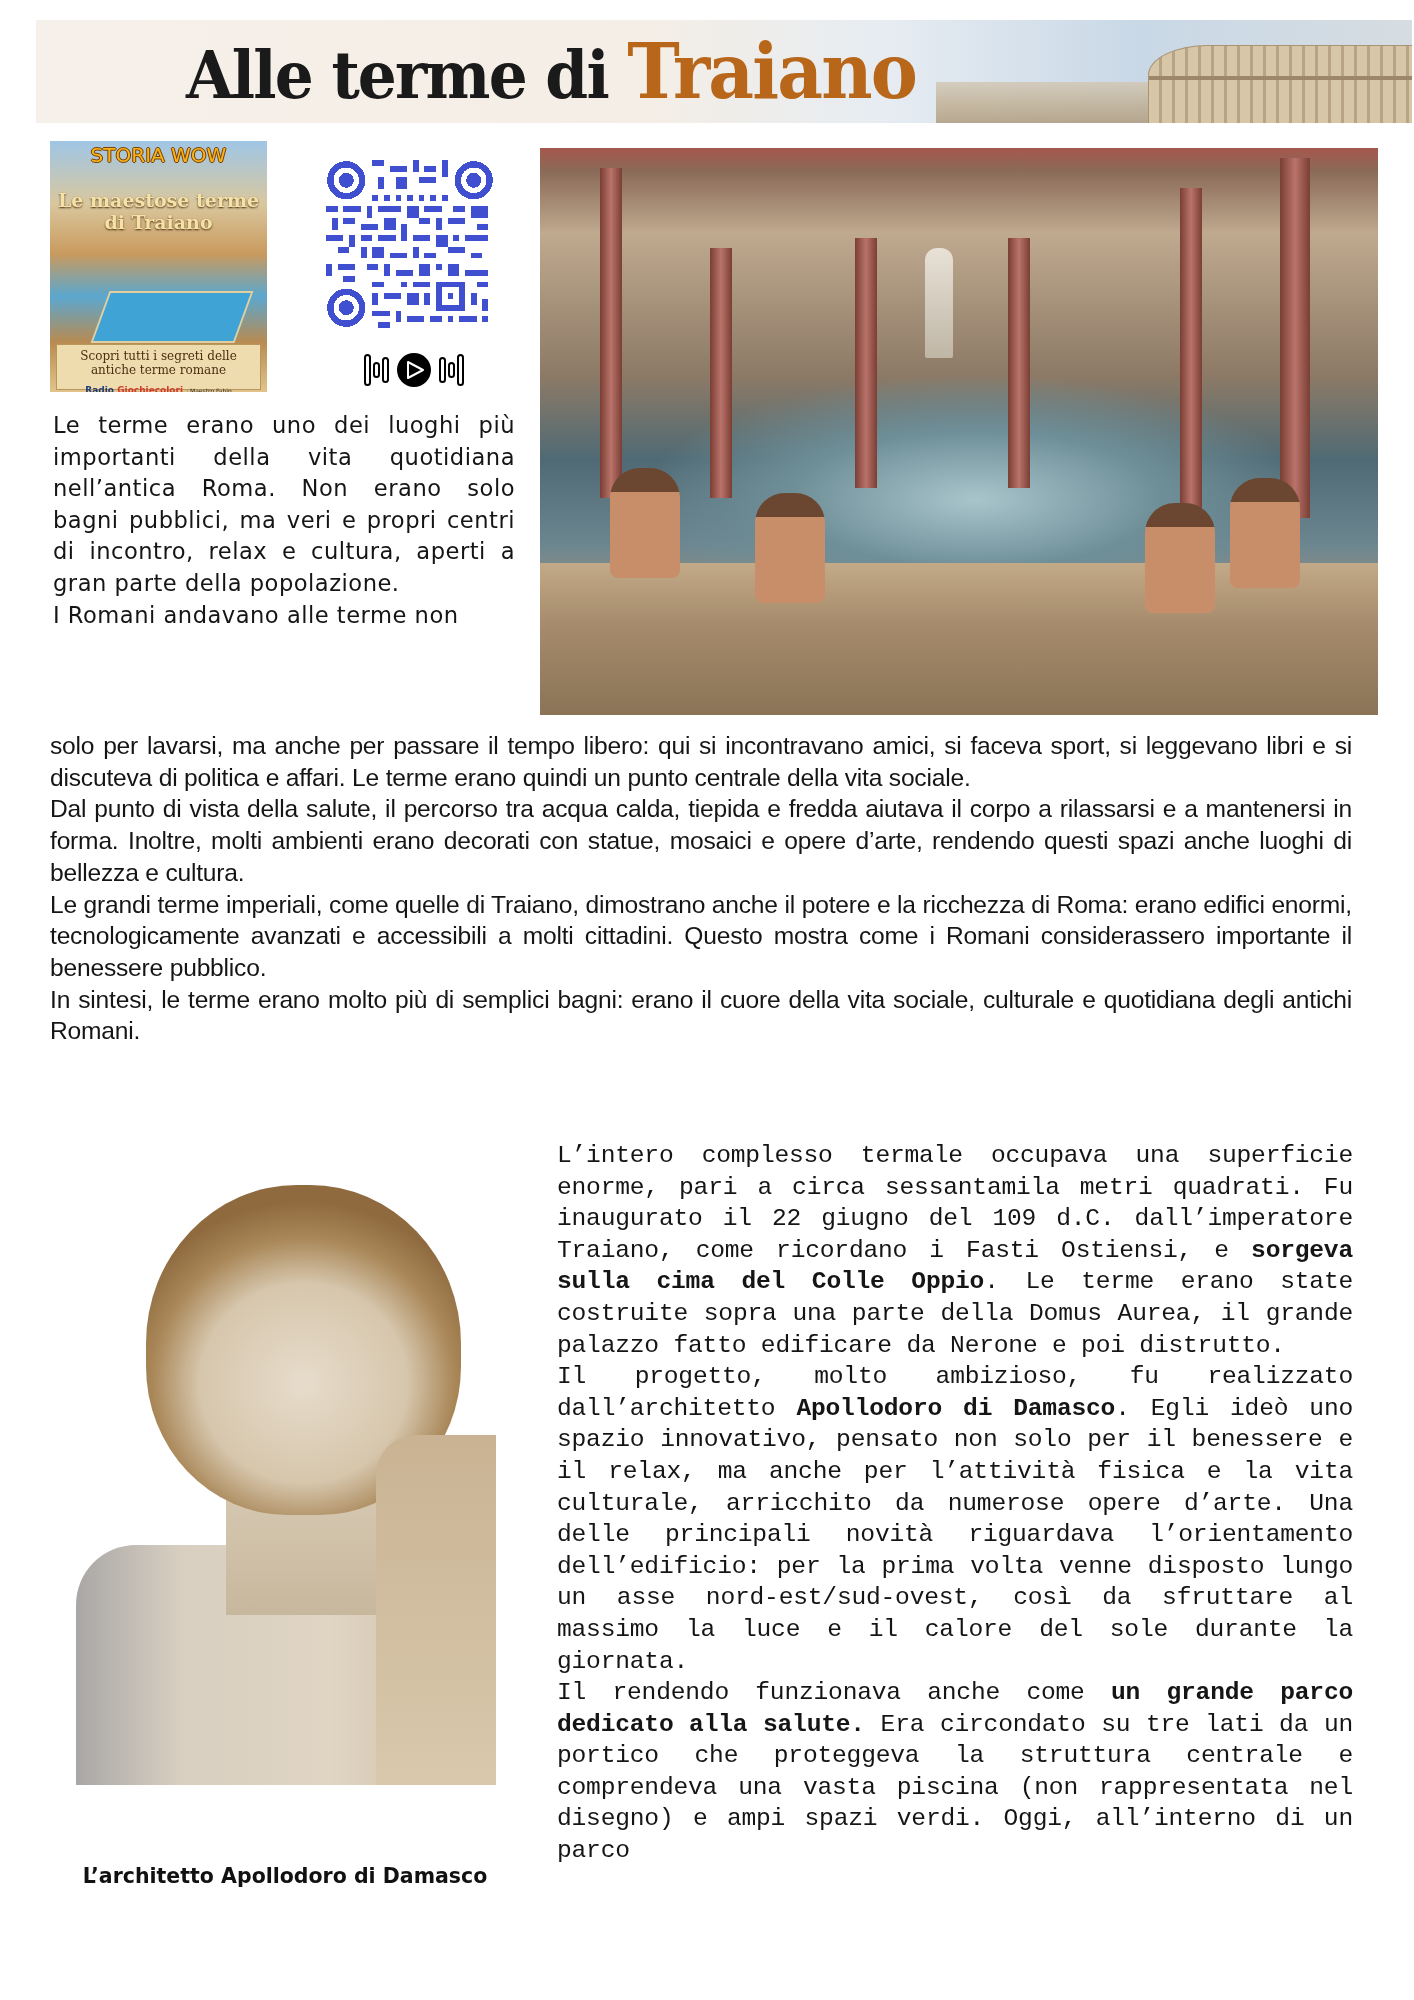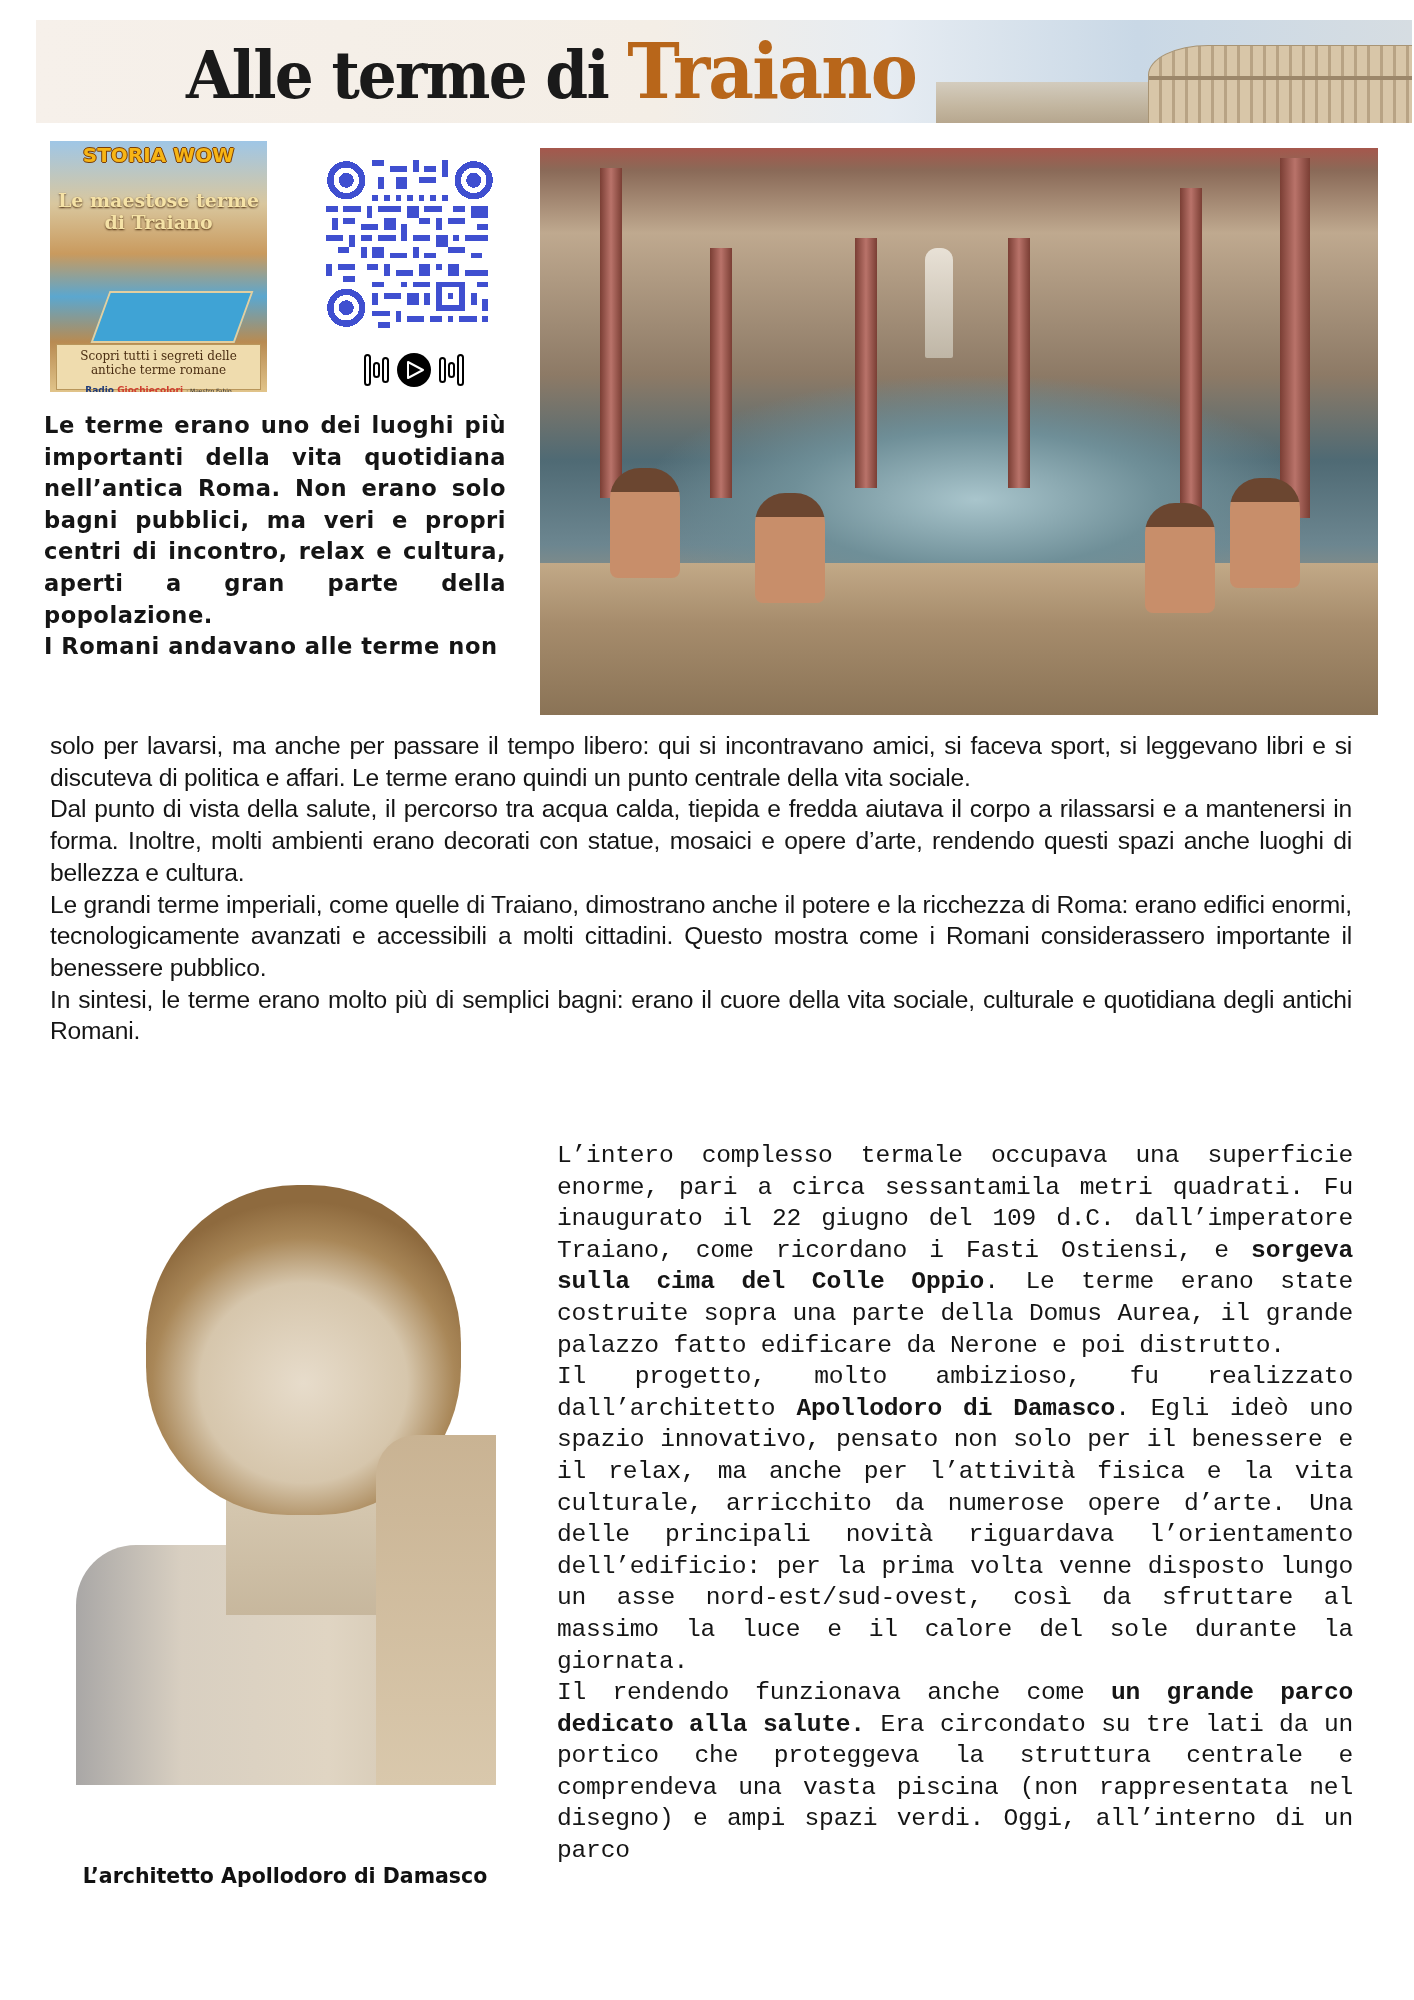--- a/index.html
+++ b/index.html
@@ -19,21 +19,21 @@
   .banner .title { position: absolute; left: 150px; top: 12px; font-family: "DejaVu Serif", "Liberation Serif", serif;
             font-weight: bold; font-size: 66px; letter-spacing: -2px; line-height: 80px; color: #1a1a1a;
             transform: scaleX(0.93); transform-origin: left center; white-space: nowrap; }
   .banner .title .accent { color: #b8661a; font-size: 76px; }
 
   
   .cover { position: absolute; left: 50px; top: 141px; width: 217px; height: 251px;
            background: linear-gradient(180deg, #9fc6e6 0%, #d9c79e 25%, #c99a5e 45%, #5ba7cf 62%, #b88b52 80%, #e1c48a 100%);
            overflow: hidden; }
   .cover .brand { position: absolute; left: 0; right: 0; top: 5px; text-align: center;
-           font-family: "DejaVu Sans", sans-serif; font-weight: bold; font-size: 20px; line-height: 19px;
+           font-family: "DejaVu Sans", sans-serif; font-weight: normal; font-size: 20px; line-height: 19px;
            color: #f7b515; text-shadow: 0 1px 0 #7a3e08, 1px 0 0 #7a3e08, -1px 0 0 #7a3e08, 0 -1px 0 #7a3e08; }
   .cover .ctitle { position: absolute; left: 0; right: 0; top: 48px; text-align: center;
            font-family: "DejaVu Serif", serif; font-weight: bold; font-size: 19px; line-height: 22px;
            color: #f5e2a6; text-shadow: 0 1px 2px #4a2a0c; }
   .cover .pool { position: absolute; left: 50px; top: 150px; width: 140px; height: 48px;
            background: #3fa3d5; transform: skewX(-20deg); border: 2px solid #e2cfa0; }
   .cover .scroll { position: absolute; left: 6px; right: 6px; top: 203px; height: 44px;
            background: #efdcae; border: 1px solid #b9965b; text-align: center; }
   .cover .scroll .sub { font-family: "DejaVu Serif", serif; font-size: 12px; color: #4a2d12; margin-top: 4px; }
   .cover .scroll .radio { font-family: "DejaVu Sans", sans-serif; font-weight: bold; font-size: 9px; color: #1f3b78; margin-top: 8px; }
@@ -58,21 +58,21 @@
   .photo .statue { position: absolute; left: 385px; top: 100px; width: 28px; height: 110px;
            background: linear-gradient(180deg, #e8e1d6, #bfb6a6); border-radius: 12px 12px 2px 2px; }
   .photo .ledge { position: absolute; left: 0; right: 0; top: 415px; height: 152px;
            background: linear-gradient(180deg, #c2a987 0%, #a68c6c 40%, #8a7356 100%); }
   .photo .figure { position: absolute; width: 70px; height: 110px; border-radius: 30px 30px 8px 8px;
            background: linear-gradient(180deg, #6b4630 0 22%, #c88e6a 22% 100%); }
 
   
   .para { font-family: "DejaVu Sans", "Liberation Sans", sans-serif; font-size: 22.6px; line-height: 31.6px;
           color: #151515; text-align: justify; margin: 0; }
-  .intro { position: absolute; left: 44px; top: 410px; width: 462px; font-weight: bold; }
+  .intro { position: absolute; left: 53px; top: 410px; width: 462px; }
   .intro .para { letter-spacing: 0.5px; }
   .full { position: absolute; left: 50px; top: 730px; width: 1302px; }
   .full .para { font-family: "Liberation Sans", sans-serif; font-size: 24.6px; line-height: 31.7px; letter-spacing: -0.2px; }
   .right { position: absolute; left: 557px; top: 1140px; width: 796px; }
   .right .para { font-family: Liberation Mono, monospace; font-size: 24.6px; line-height: 31.6px; letter-spacing: -0.2px; }
   b { font-weight: bold; }
 
   
   .bust { position: absolute; left: 76px; top: 1185px; width: 420px; height: 600px; overflow: hidden; }
   .bust .head { position: absolute; left: 70px; top: 0; width: 315px; height: 330px; border-radius: 48% 48% 45% 45%;

